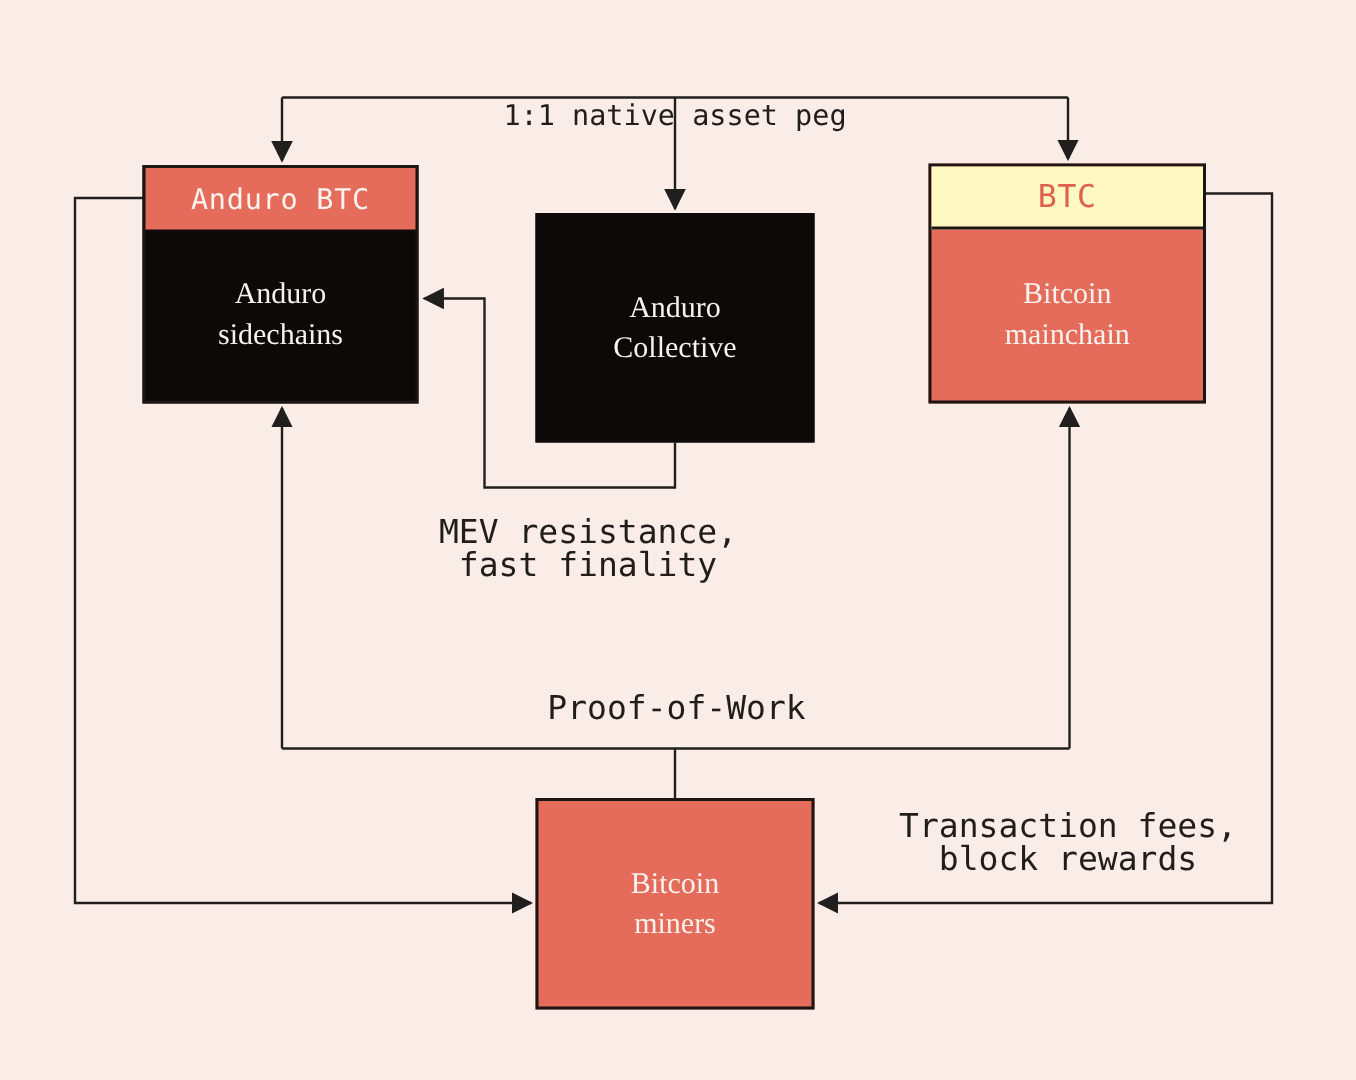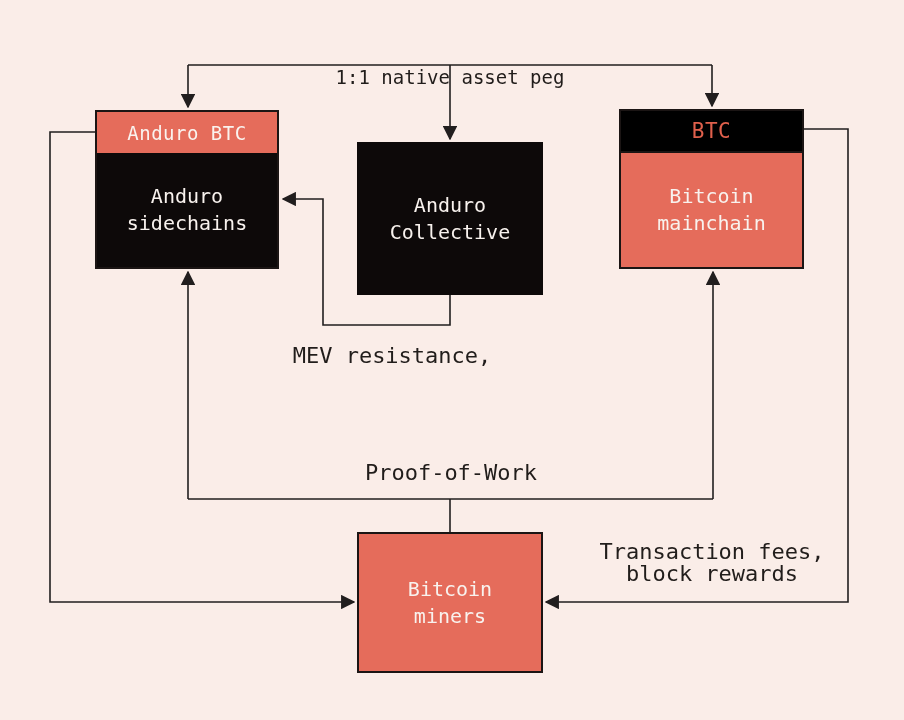--- a/index.html
+++ b/index.html
@@ -40,30 +40,30 @@
   }
   .box-body {
     flex: 1;
     display: flex;
     align-items: center;
     justify-content: center;
     text-align: center;
     font-size: 20px;
     line-height: 27px;
   }
-  .light-text { color: #F8F2EE; }
+  .light-text { color: #F8F2EE; font-family: Liberation Serif, serif; }
   .two-line span { display: block; }
 
   #box-sidechains { left: 95px; top: 110px; width: 184px; height: 159px; background: #0D0909; }
   #box-sidechains .box-header { height: 41px; background: #E56C5B; color: #FAF3EF; font-size: 19px; }
 
   #box-collective { left: 357px; top: 142px; width: 186px; height: 153px; background: #0D0909; border-color: #0D0909; }
 
   #box-btc { left: 619px; top: 109px; width: 185px; height: 160px; background: #E56C5B; }
-  #box-btc .box-header { height: 42px; background: #000000; color: #E0604C; font-size: 21px; border-bottom: 2px solid #1B1514; }
+  #box-btc .box-header { height: 42px; background: #fef9c3; color: #E0604C; font-size: 21px; border-bottom: 2px solid #1B1514; }
 
   #box-miners { left: 357px; top: 532px; width: 186px; height: 141px; background: #E56C5B; }
 
   .flow-label {
     position: absolute;
     transform: translateX(-50%);
     text-align: center;
     color: #211D1B;
     font-size: 22px;
     line-height: 22px;
@@ -141,20 +141,21 @@
         <span>Bitcoin</span>
         <span>miners</span>
       </div>
     </div>
   </div>
 
   <div class="flow-label" id="label-title" style="font-size:19px">1:1 native asset peg</div>
 
   <div class="flow-label two-line" id="label-mev">
     <span>MEV resistance,</span>
+    <span>fast finality</span>
   </div>
 
   <div class="flow-label" id="label-pow">Proof-of-Work</div>
 
 
   <div class="flow-label two-line" id="label-txrewards">
     <span>Transaction fees,</span>
     <span>block rewards</span>
   </div>
 

